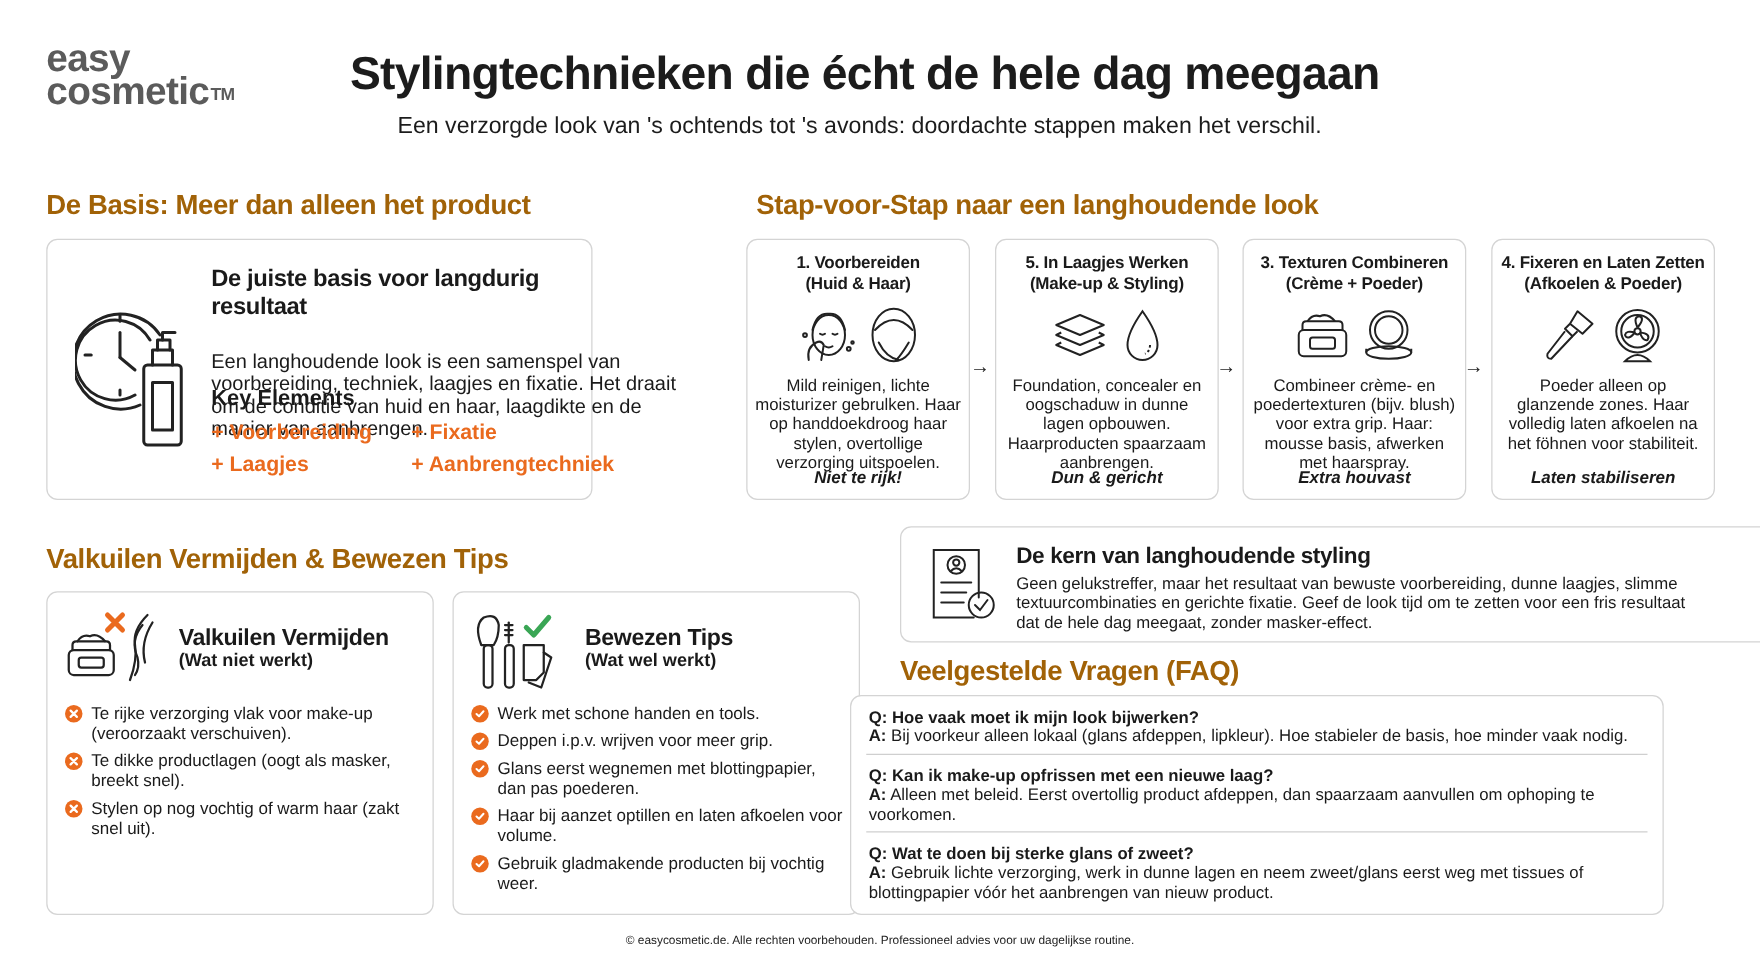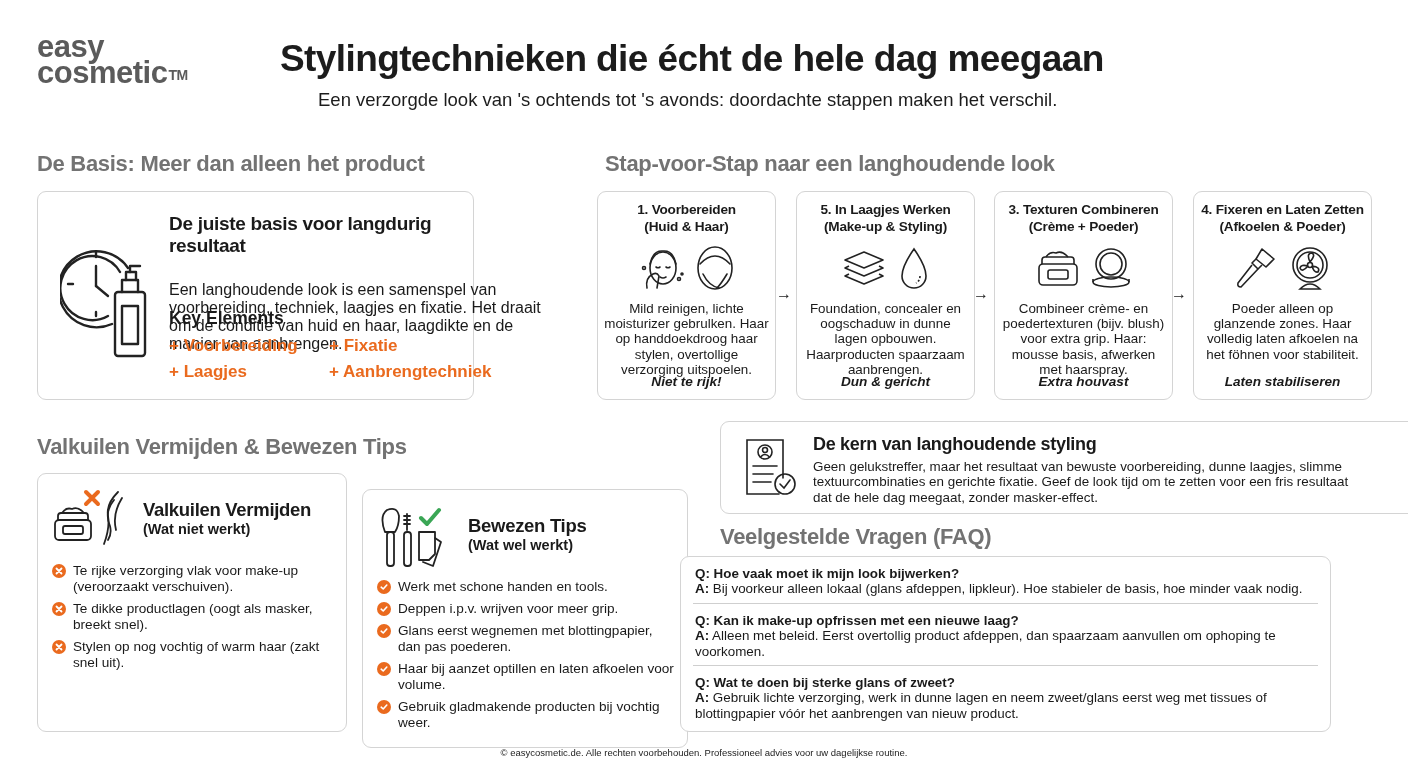--- a/index.html
+++ b/index.html
@@ -5,21 +5,21 @@
   * { box-sizing: border-box; margin: 0; padding: 0; }
   html, body { width: 1408px; height: 768px; background: #ffffff; overflow: hidden; }
   body { font-family: "Liberation Sans", "DejaVu Sans", sans-serif; color: #1a1a1a; position: relative; }
 
   .logo { position: absolute; left: 37px; top: 34px; color: #5b5b5b; font-weight: 700; font-size: 31px; line-height: 26px; letter-spacing: -0.5px; }
   .logo .tm { font-size: 14px; vertical-align: top; position: relative; top: 2px; margin-left: 1px; }
 
   .main-title { position: absolute; left: 280px; top: 38px; font-size: 37px; font-weight: 700; letter-spacing: -0.6px; color: #1c1c1c; white-space: nowrap; }
   .subtitle { position: absolute; left: 318px; top: 89px; font-size: 18.5px; color: #1c1c1c; white-space: nowrap; }
 
-  .section-h { position: absolute; font-size: 22px; font-weight: 700; letter-spacing: -0.3px; color: #737373; white-space: nowrap; }
+  .section-h { position: absolute; font-size: 22px; font-weight: 700; letter-spacing: -0.3px; color: #a16207; white-space: nowrap; }
 
   .card { position: absolute; border: 1.5px solid #d4d4d4; border-radius: 9px; background: #fff; }
 
   
   .basis-card { left: 37px; top: 191px; width: 437px; height: 209px; }
   .basis-icon { position: absolute; left: 22px; top: 50px; }
   .basis-title { position: absolute; left: 131px; top: 21px; font-size: 19px; font-weight: 700; letter-spacing: -0.3px; }
   .basis-text { position: absolute; left: 131px; top: 50px; width: 390px; font-size: 16px; line-height: 18px; margin-top: 39px; }
   .key-h { position: absolute; left: 131px; top: 116px; font-size: 17.5px; font-weight: 700; }
   .key-list { position: absolute; left: 131px; top: 144px; width: 360px; display: grid; grid-template-columns: 160px 200px; row-gap: 6px; }
@@ -28,21 +28,21 @@
   
   .step-card { top: 191px; width: 179px; height: 209px; text-align: center; }
   .step-title { margin-top: 10px; font-size: 13.6px; font-weight: 700; line-height: 16.5px; letter-spacing: -0.2px; }
   .step-icons { height: 58px; display: flex; justify-content: center; align-items: center; gap: 10px; margin-top: 4px; }
   .step-text { font-size: 13.4px; line-height: 15.2px; padding: 0 6px; margin-top: 4px; }
   .step-tag { position: absolute; bottom: 10px; left: 0; right: 0; font-size: 13.6px; font-weight: 700; font-style: italic; }
   .arrow { position: absolute; top: 285px; font-size: 16px; color: #222; }
 
   
   .pit-card { left: 37px; top: 473px; width: 310px; height: 259px; }
-  .tip-card { left: 362px; top: 473px; width: 326px; height: 259px; margin-top: 16px; }
+  .tip-card { left: 362px; top: 473px; width: 326px; height: 259px; }
   .pt-icon { position: absolute; left: 14px; top: 12px; }
   .pt-title { position: absolute; left: 105px; top: 25px; font-size: 18.5px; font-weight: 700; letter-spacing: -0.3px; white-space: nowrap; }
   .pt-sub { position: absolute; left: 105px; top: 47px; font-size: 14.5px; font-weight: 700; white-space: nowrap; }
   .pt-list { position: absolute; left: 14px; top: 89px; right: 10px; list-style: none; }
   .pt-list li { display: flex; gap: 7px; font-size: 13.6px; line-height: 16px; margin-bottom: 6px; }
   .bullet { flex: 0 0 14px; width: 14px; height: 14px; border-radius: 50%; background: #ea6a1e; margin-top: 1px; display: flex; align-items: center; justify-content: center; }
 
   
   .kern-card { left: 720px; top: 421px; width: 788px; height: 93px; }
   .kern-icon { position: absolute; left: 22px; top: 14px; }

